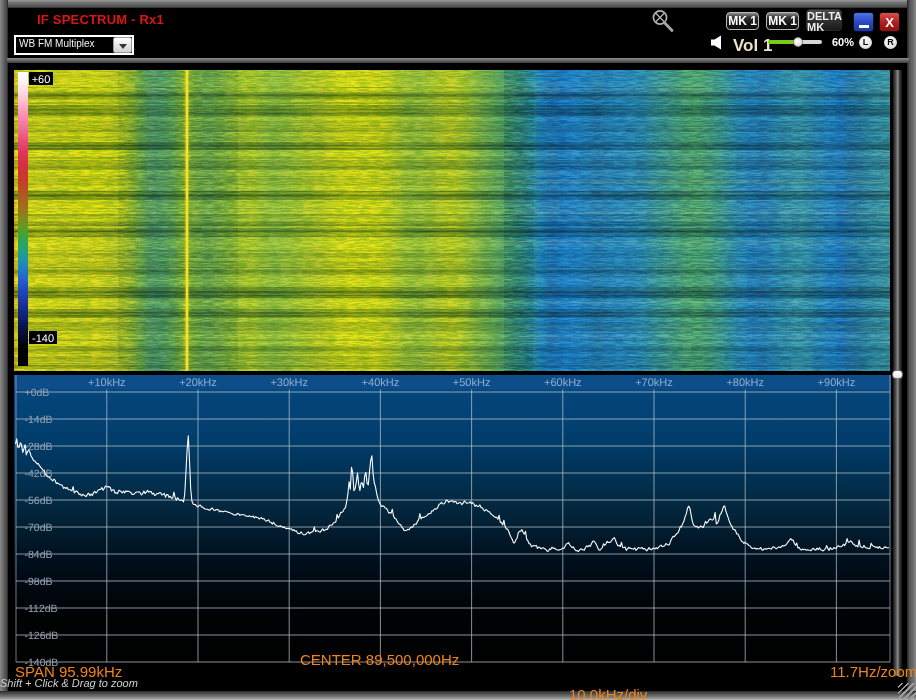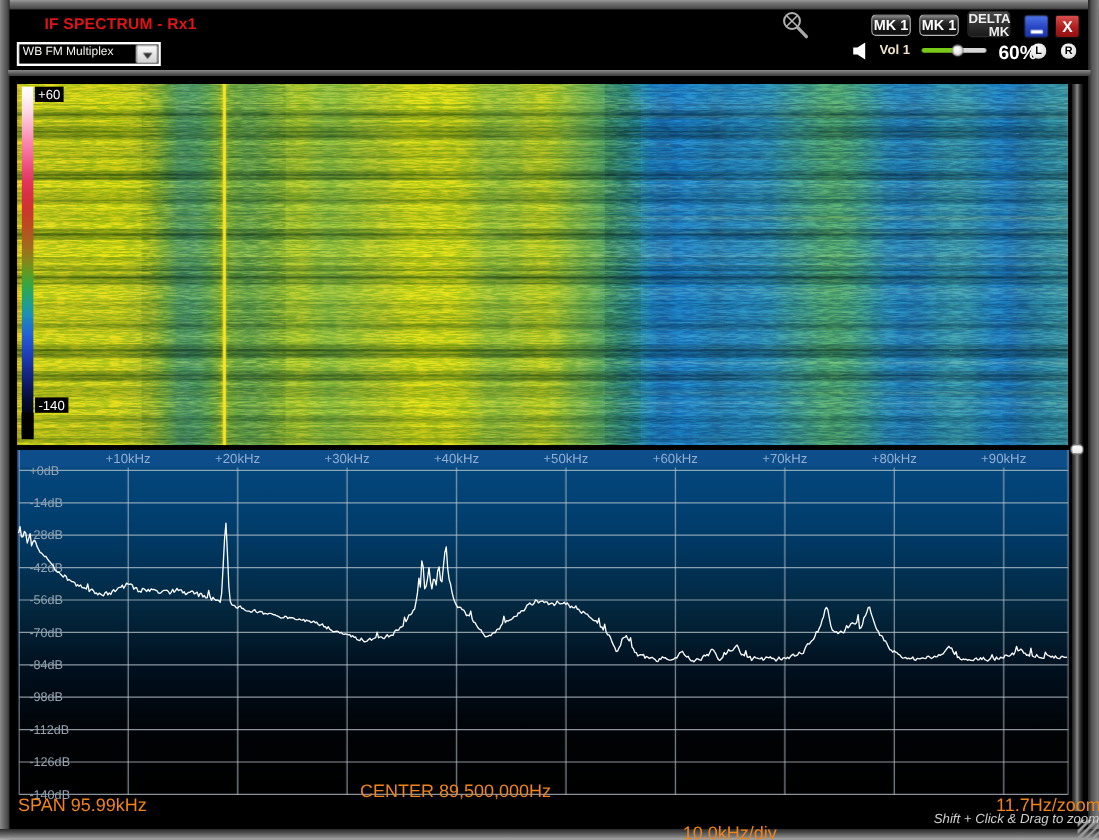--- a/index.html
+++ b/index.html
@@ -21,39 +21,39 @@
 #combo { left:14px; top:35px; width:120px; height:20px; background:#000; border:2px solid #fff; }
 #combo-t { left:19px; top:38px; color:#f2f2ee; font-size:10px; }
 #combo-b { left:113px; top:37px; width:19px; height:16px;
   background:linear-gradient(#fdfdfd,#d2d2d2); border:1px solid #9a9a9a; border-radius:2px; }
 #combo-b:after { content:""; position:absolute; left:5px; top:6px;
   border-left:4px solid transparent; border-right:4px solid transparent; border-top:5px solid #333; }
 .mkbtn { position:absolute; top:12px; width:33px; height:18px; border:1px solid #b9b9b9; border-radius:4px;
   background:linear-gradient(#8c8c8c,#2e2e2e 30%,#161616 65%,#0e0e0e); color:#fff; font-size:12px; font-weight:bold;
   text-align:center; line-height:17px; }
 #deltamk { left:806px; top:9px; width:36px; height:22px; color:#eee; font-size:11px; font-weight:bold;
-  text-align:right; line-height:10.5px; padding-top:1px;
+  text-align:left; line-height:10.5px; padding-top:1px;
   background:linear-gradient(#4a4a4a,#191919); border:1px solid #2c2c2c; border-radius:4px; }
 #btn-min { left:853px; top:12px; width:21px; height:20px; border-radius:3px; border:1px solid #111;
   background:linear-gradient(#4e74e8,#2746c2 55%,#1a34a8); }
 #btn-min:after { content:""; position:absolute; left:4.5px; top:12px; width:10px; height:3px; background:#fff; }
 #btn-close { left:879px; top:12px; width:21px; height:20px; border-radius:3px; border:1px solid #111;
   background:linear-gradient(#d85050,#b01c1c 55%,#901010); color:#fff; font-weight:bold; font-size:13px;
   text-align:center; line-height:19px; }
-#vol-label { left:733px; top:36px; color:#eee2c8; font-size:11px; font-weight:bold; }
-#pct { left:832px; top:35.5px; color:#fff; font-size:16px; font-weight:bold;text-align:center; }
+#vol-label { left:733px; top:36px; color:#eee2c8; font-size:17px; font-weight:bold; }
+#pct { left:832px; top:35.5px; color:#fff; font-size:11px; font-weight:bold;text-align:center; }
 .disc { position:absolute; top:36px; width:13px; height:13px; border-radius:50%;
   background:radial-gradient(circle at 40% 35%, #fff, #d0d0d0); color:#000; font-size:9px; font-weight:bold;
   text-align:center; line-height:13px; }
 #sl-track { left:768px; top:40px; width:54px; height:4px; border-radius:2px;
   background:linear-gradient(90deg,#79c918 0 30px, #d6d6d6 30px); }
 #sl-knob { left:793px; top:36.5px; width:10px; height:10px; border-radius:50%;
   background:radial-gradient(circle at 40% 35%, #ffffff, #cfcfcf); border:0.5px solid #888; }
 .orange { position:absolute; color:#f08418; font-size:15px; }
-#hint { left:0; top:677px; width:916px; text-align:right; color:#cfcfcf; font-size:11px; font-style:italic; }
+#hint { left:0; top:677px; width:916px; text-align:left; color:#cfcfcf; font-size:11px; font-style:italic; }
 #sb { left:893px; top:70px; width:9px; height:606px;
   background:linear-gradient(90deg,#141414,#585858 35%,#8a8a8a 52%,#3a3a3a 75%,#101010); }
 #sb-k { left:892px; top:370px; width:11px; height:8.5px; border-radius:4px;
   background:linear-gradient(#ffffff,#e6e6e6); border:0.5px solid #777; }
 #bar { left:18px; top:72px; width:10px; height:292px; }
 #barblack { left:18px; top:344px; width:10px; height:22px; background:#000; }
 </style></head>
 <body>
 <div id="win">
   <svg class="abs" style="left:14px;top:70px" width="876" height="301" viewBox="0 0 876 301">

